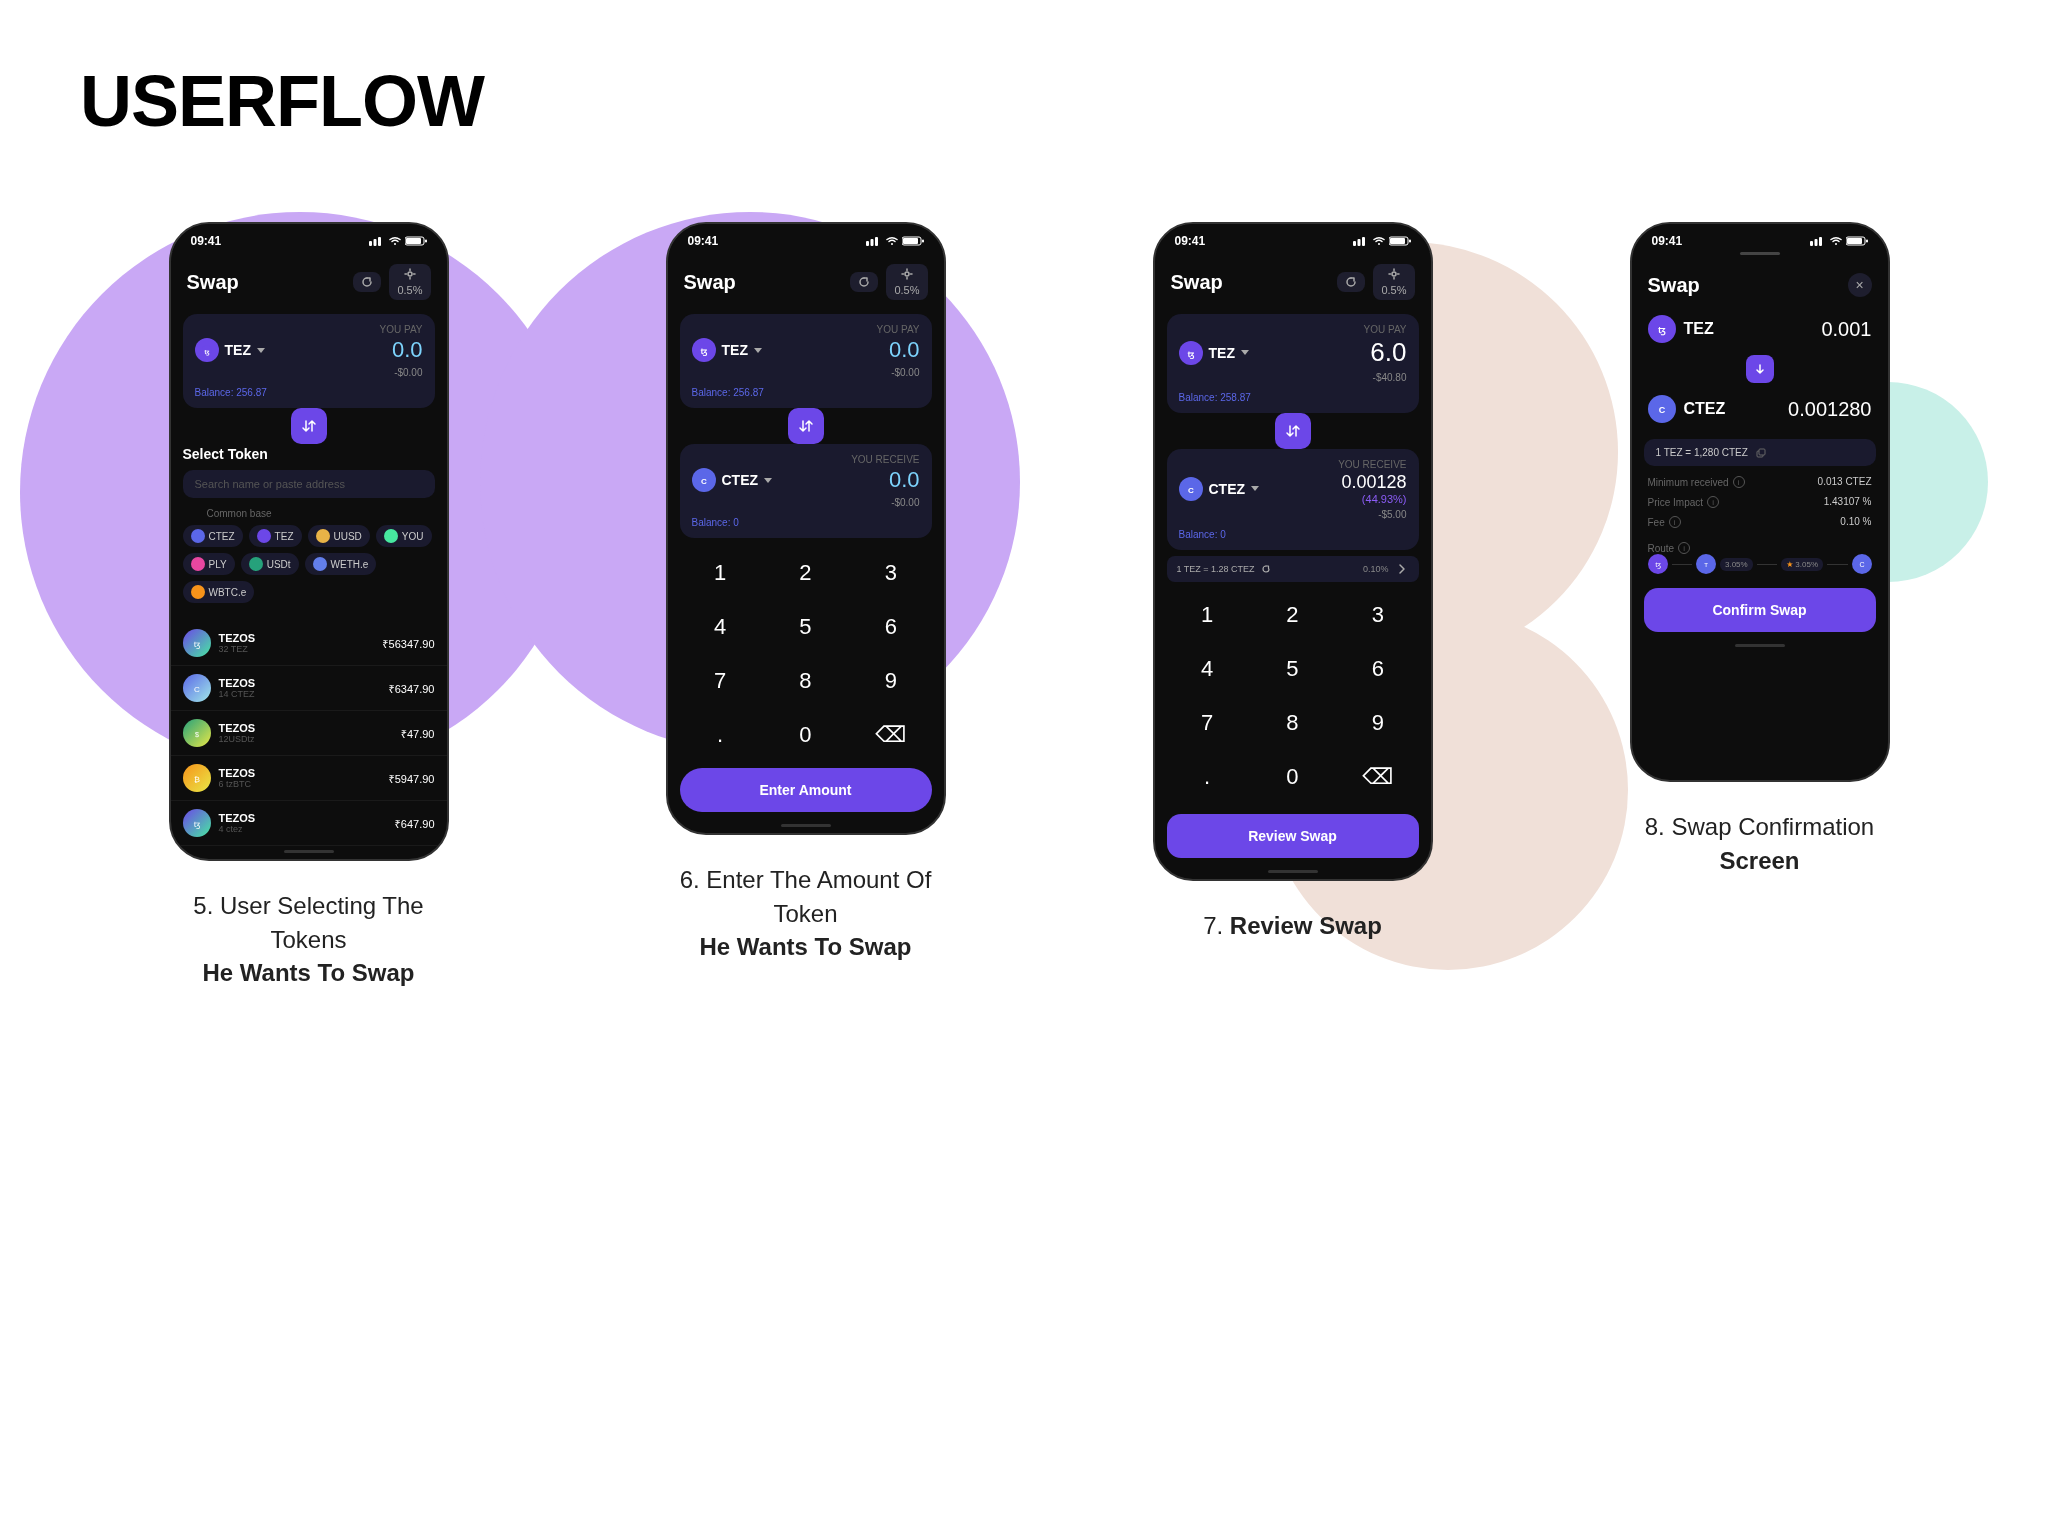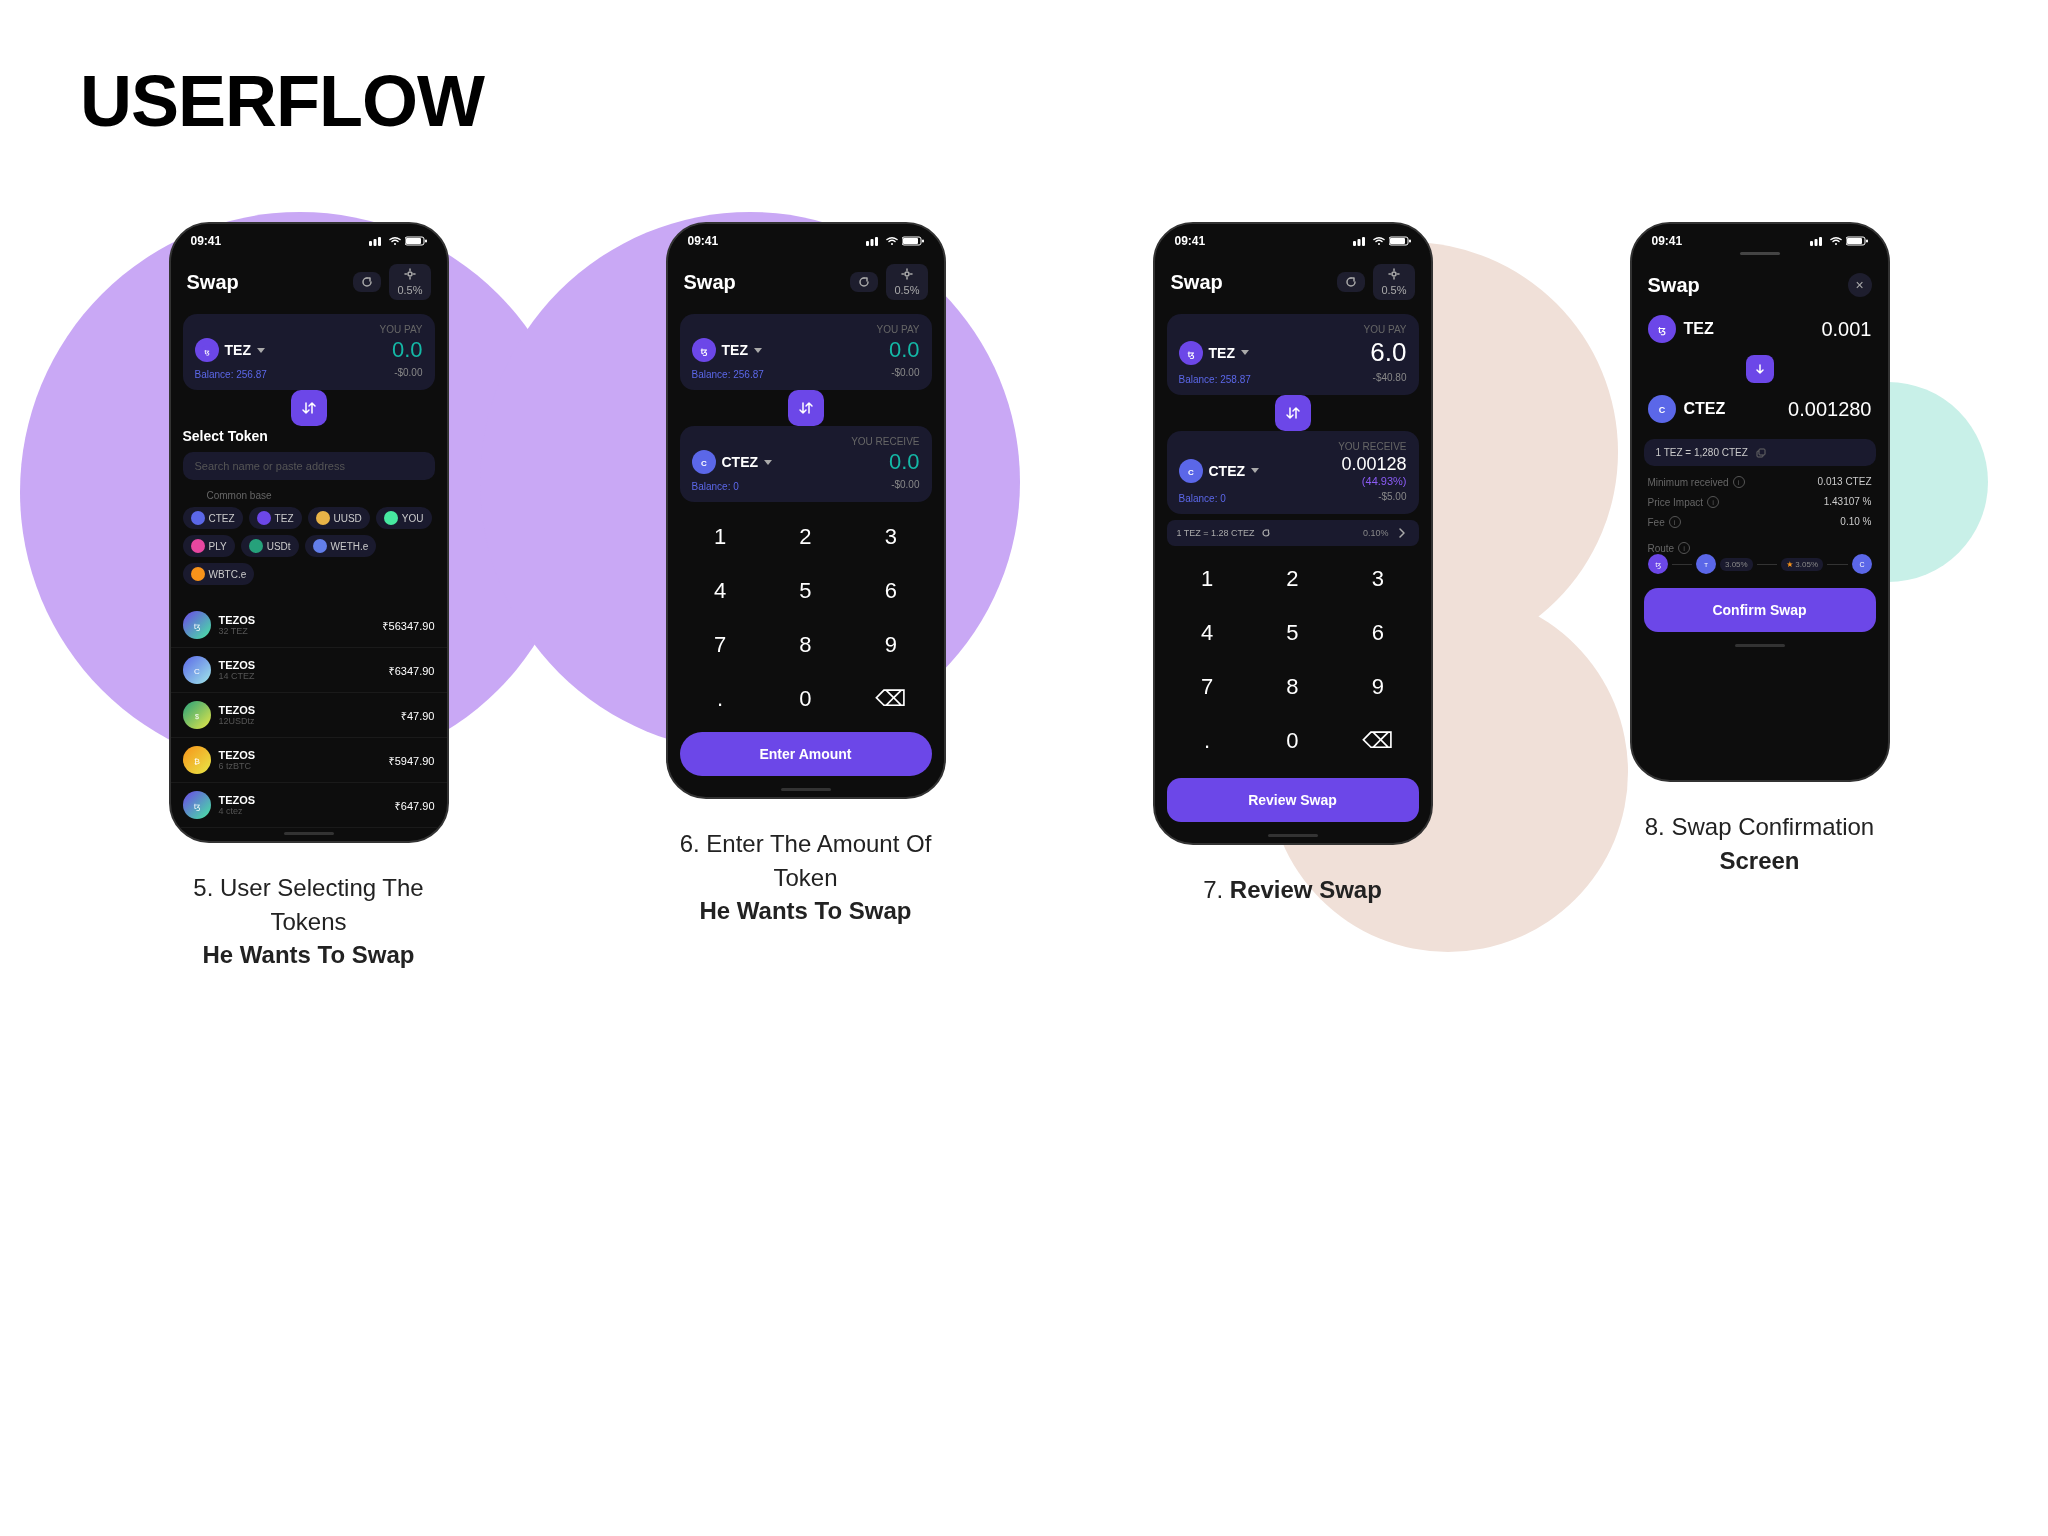--- a/index.html
+++ b/index.html
@@ -208,28 +208,28 @@
     }
     .chevron-down {
       width: 0;
       height: 0;
       border-left: 4px solid transparent;
       border-right: 4px solid transparent;
       border-top: 5px solid #aaa;
     }
     .token-amount {
       font-size: 22px;
-      color: #14b8a6;
+      color: #7dd3fc;
       font-weight: 300;
       text-align: center;
     }
     .token-balance {
       font-size: 10px;
       color: #5b67e8;
-      margin-top: 2px;
+      margin-top: 20px;
     }
     .token-usd {
       font-size: 10px;
       color: #888;
     }
 
     
     .swap-middle-btn {
       width: 36px;
       height: 36px;

